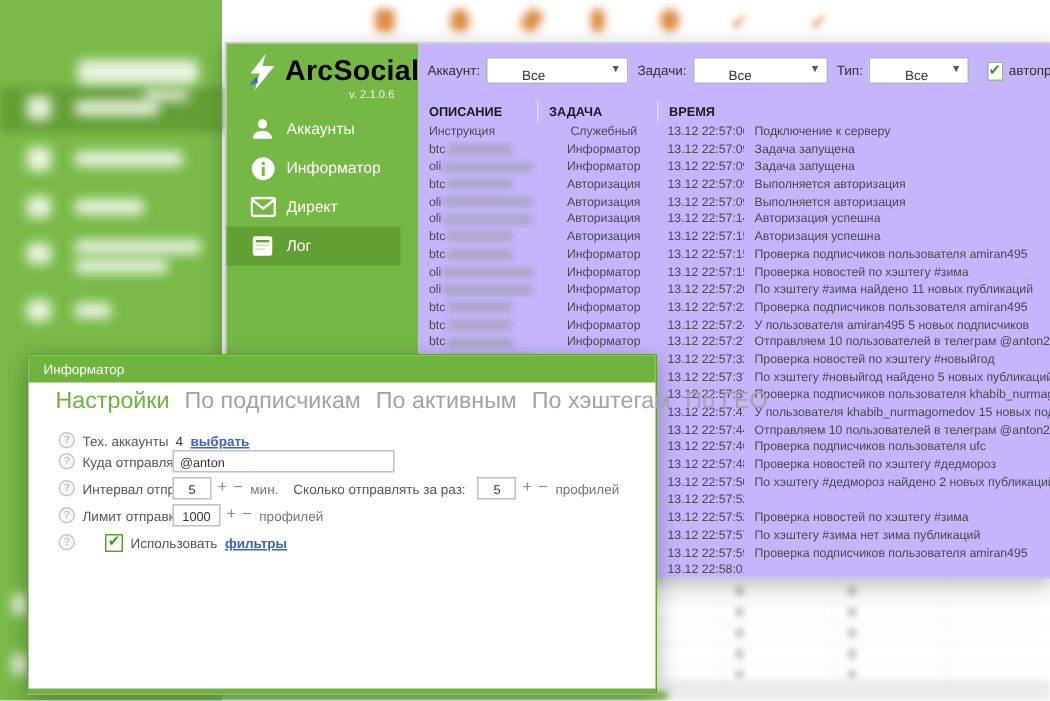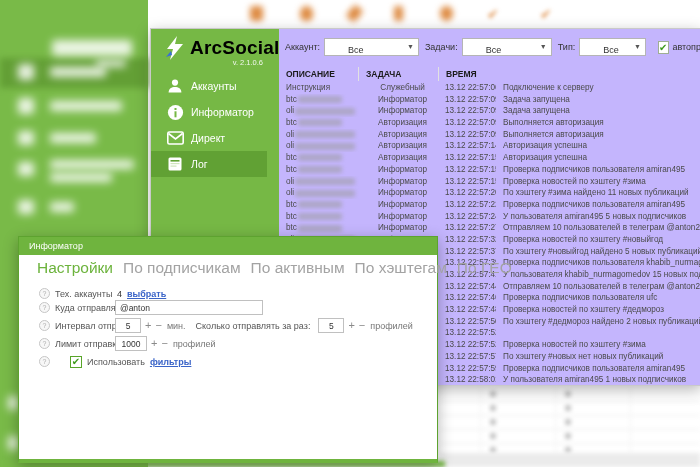--- a/index.html
+++ b/index.html
@@ -362,33 +362,32 @@
         <div class="trow">
           <div class="c acc"></div>
           <div class="c task"></div>
           <div class="c time">13.12 22:57:52</div>
           <div class="c desc">Проверка новостей по хэштегу #зима</div>
         </div>
         <div class="trow">
           <div class="c acc"></div>
           <div class="c task"></div>
           <div class="c time">13.12 22:57:57</div>
-          <div class="c desc">По хэштегу #новых нет новых публикаций</div>
+          <div class="c desc">По хэштегу #зима нет зима публикаций</div>
         </div>
         <div class="trow">
           <div class="c acc"></div>
           <div class="c task"></div>
           <div class="c time">13.12 22:57:59</div>
           <div class="c desc">Проверка подписчиков пользователя amiran495</div>
         </div>
         <div class="trow">
           <div class="c acc"></div>
           <div class="c task"></div>
           <div class="c time">13.12 22:58:01</div>
-          <div class="c desc">У пользователя amiran495 1 новых подписчиков</div>
         </div>
       </div>
   </div>
 </div>
 
 <div class="inf-win">
   <div class="inf-titlebar">
     <span class="inf-title">Информатор</span>
     <span class="inf-tb-right">
       <span class="inf-instr">Инструкция</span>

